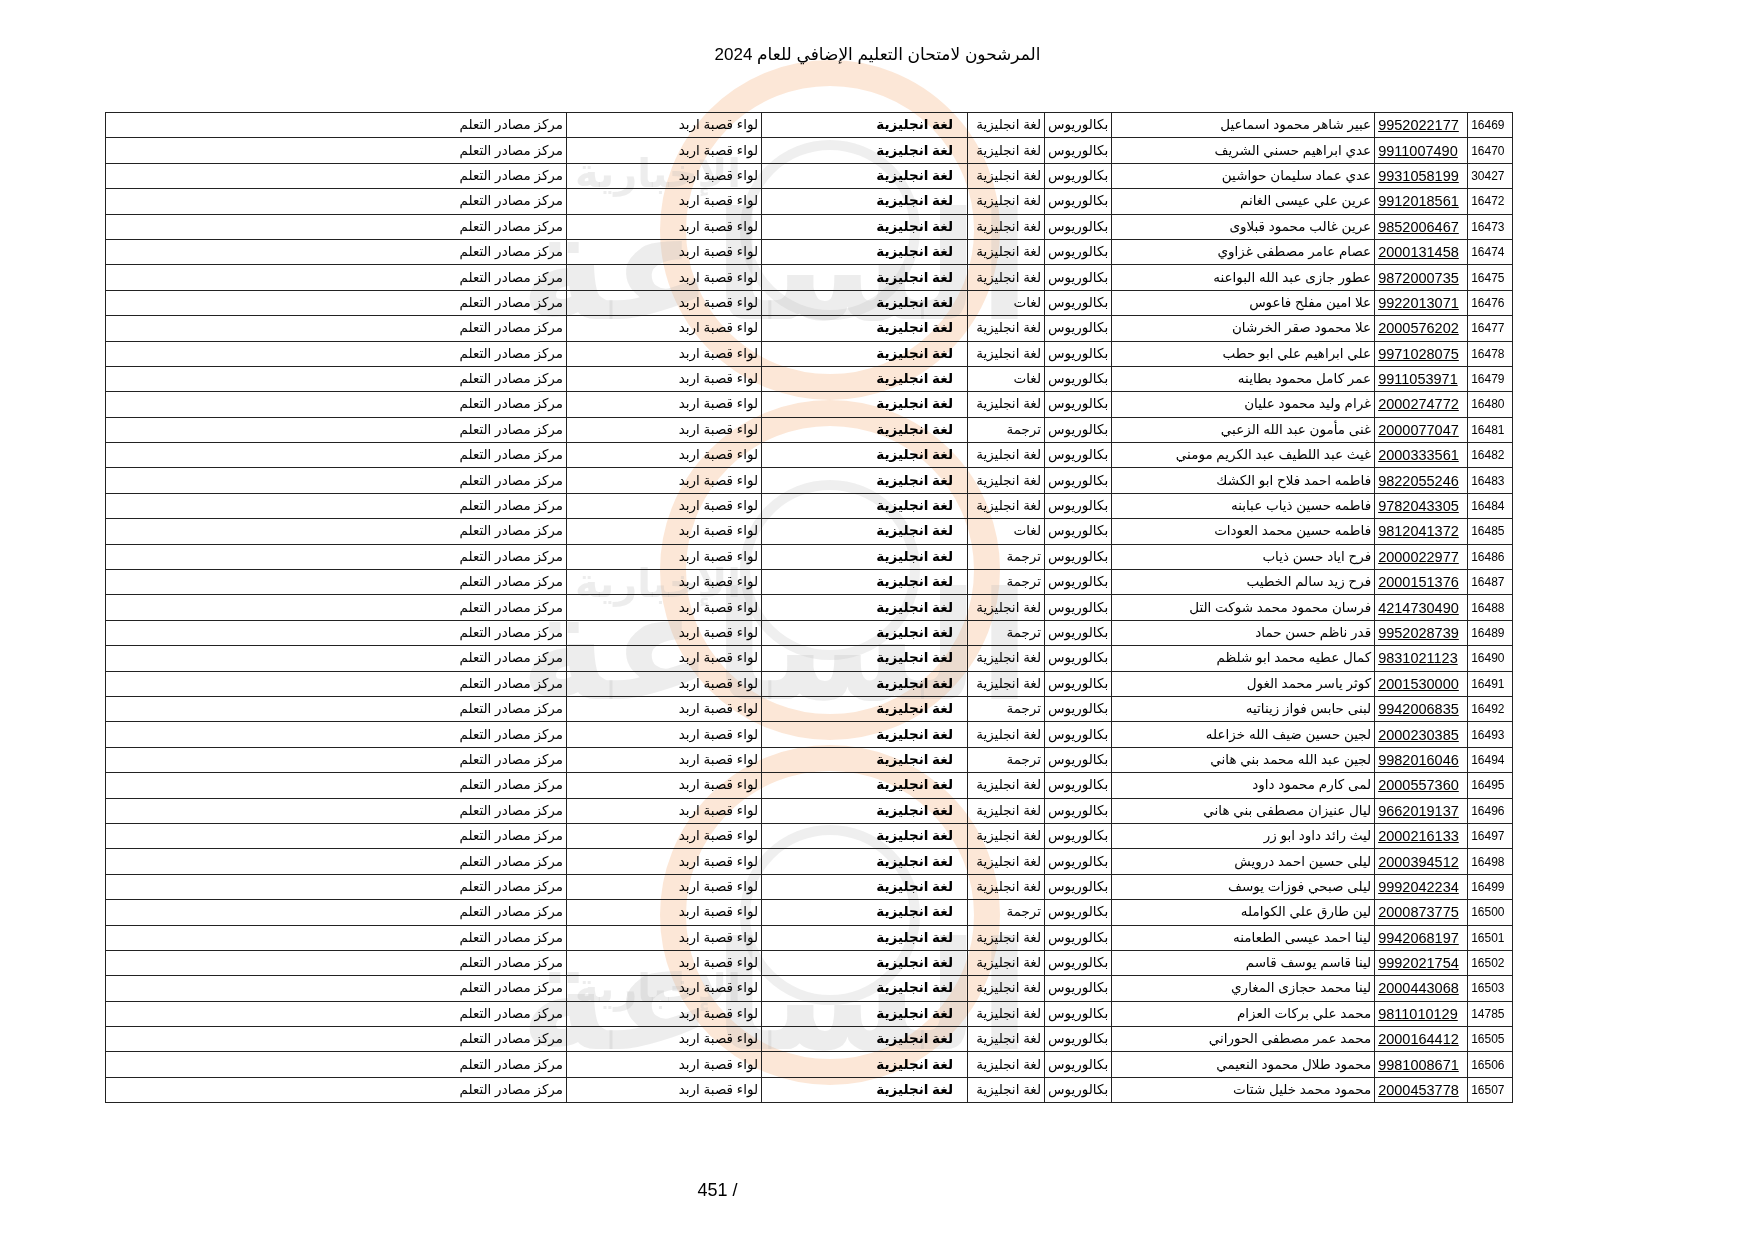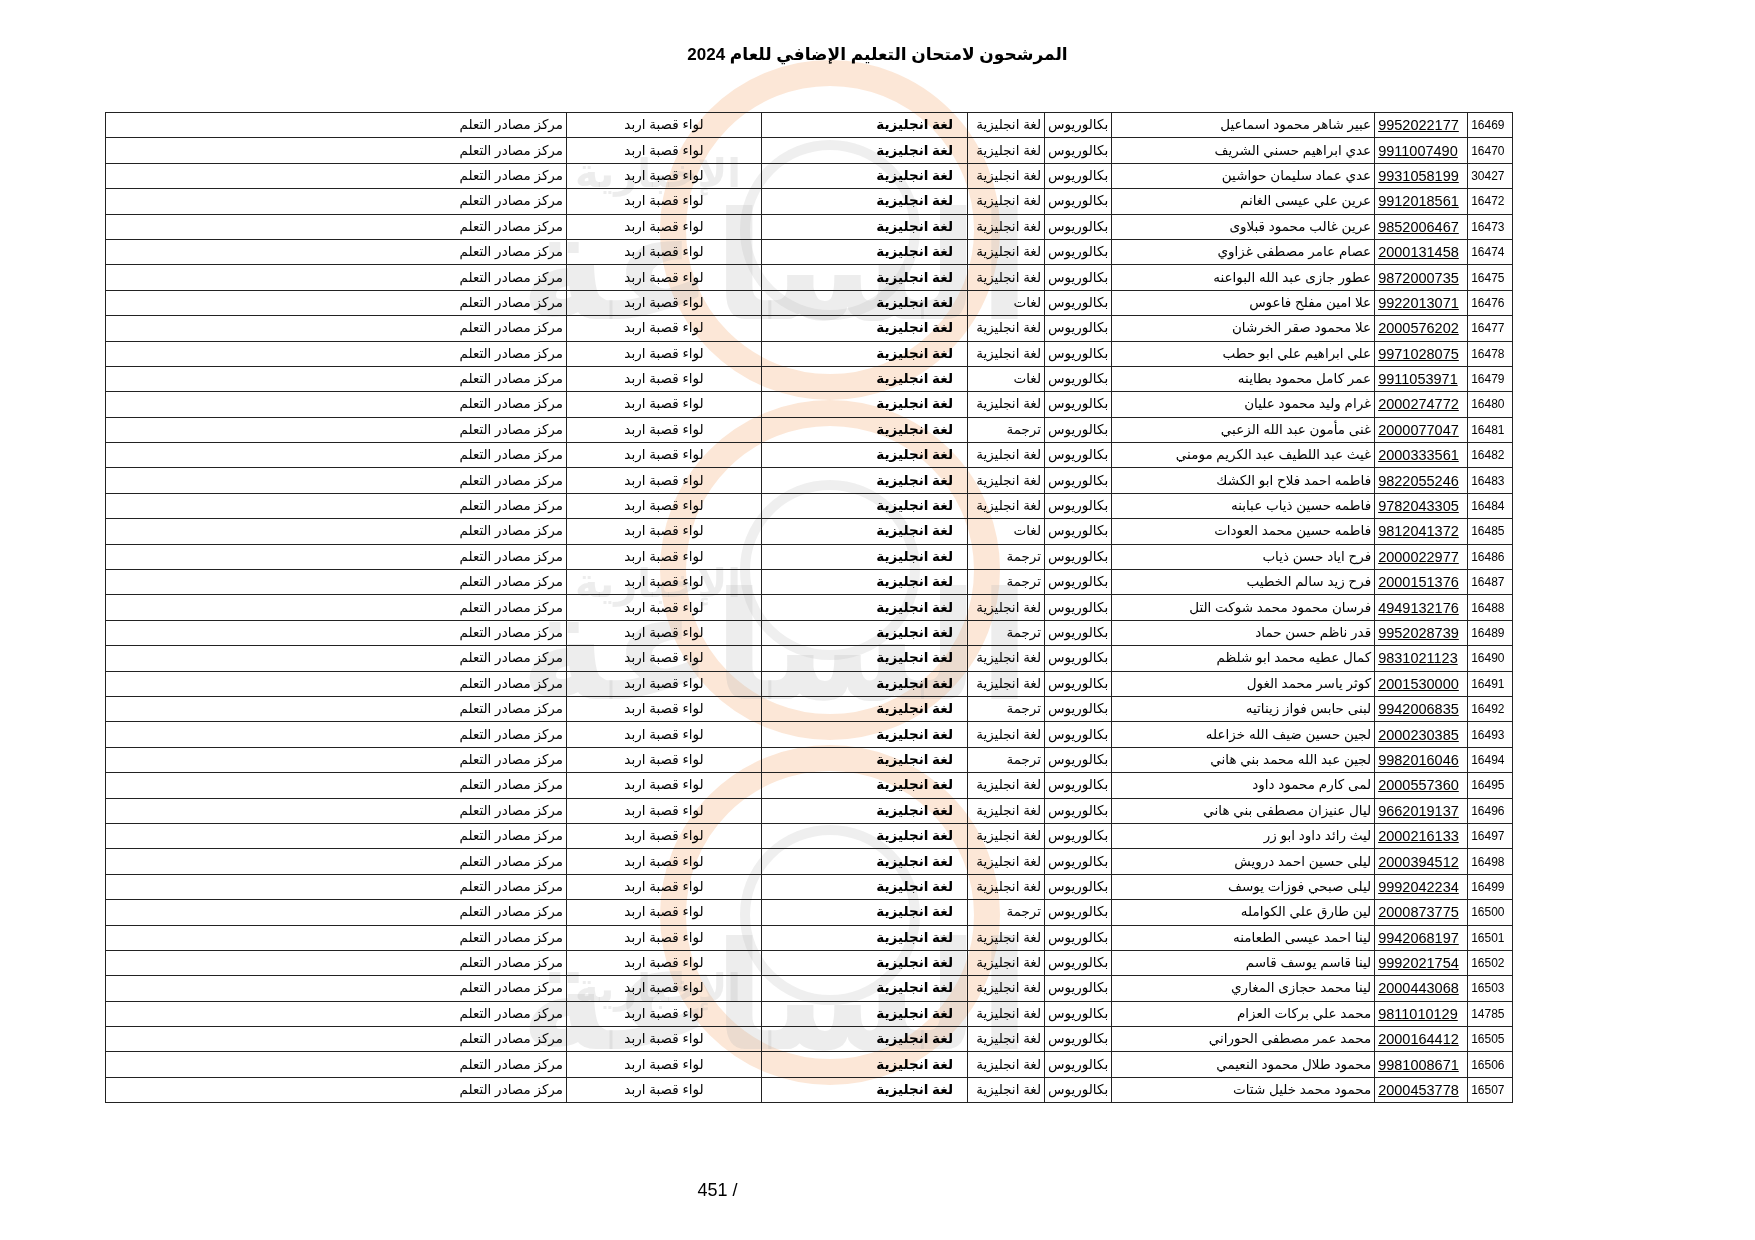--- a/index.html
+++ b/index.html
@@ -1,30 +1,30 @@
 <!DOCTYPE html>
 <html><head>
 <meta charset="utf-8">
 <style>
   html,body{margin:0;padding:0;background:#fff;}
   body{width:1755px;height:1240px;position:relative;overflow:hidden;font-family:"Liberation Sans","DejaVu Sans",sans-serif;color:#000;}
   .watermark{position:absolute;pointer-events:none;z-index:0;}
   .wm-clock{position:absolute;border-radius:50%;border:26px solid rgba(245,170,110,0.28);box-sizing:border-box;}
   .wm-inner{position:absolute;border-radius:50%;border:10px solid rgba(190,190,190,0.25);box-sizing:border-box;}
   .wm-text{position:absolute;color:rgba(185,185,185,0.25);font-weight:bold;font-family:"DejaVu Sans",sans-serif;}
-  .title{position:absolute;top:44px;left:0;width:1755px;text-align:center;font-size:17px;z-index:2;direction:rtl;font-weight:bold;}
+  .title{position:absolute;top:44px;left:0;width:1755px;text-align:center;font-size:17px;z-index:2;direction:rtl;}
   table{position:absolute;top:112px;left:105px;border-collapse:collapse;z-index:2;direction:rtl;table-layout:fixed;}
   td{border:1.3px solid #222;height:24.4px;padding:0 3px;font-size:13.5px;white-space:nowrap;overflow:hidden;line-height:22px;}
   td.seat{width:38px;text-align:left;font-size:12px;direction:ltr;}
   td.nid{width:86px;text-align:left;font-size:14.5px;direction:ltr;text-decoration:underline;}
   td.name{width:256px;text-align:right;}
   td.deg{width:60px;text-align:right;}
   td.spec{width:70px;text-align:right;}
   td.subj{width:188px;text-align:right;font-weight:bold;padding-right:14px;}
-  td.dist{width:188px;text-align:center;}
+  td.dist{width:188px;text-align:right;}
   td.center{width:454px;text-align:right;}
   .footer{position:absolute;top:1180px;left:0;width:1435px;text-align:center;font-size:18px;z-index:2;}
 </style>
 </head>
 <body>
 
 <div class="watermark">
   <div class="wm-clock" style="left:660px;top:60px;width:340px;height:340px;"></div>
   <div class="wm-inner" style="left:740px;top:140px;width:180px;height:180px;"></div>
   <div class="wm-clock" style="left:660px;top:400px;width:340px;height:340px;"></div>
@@ -228,21 +228,21 @@
         <td class="nid">2000151376</td>
         <td class="name">فرح زيد سالم الخطيب</td>
         <td class="deg">بكالوريوس</td>
         <td class="spec">ترجمة</td>
         <td class="subj">لغة انجليزية</td>
         <td class="dist">لواء قصبة اربد</td>
         <td class="center">مركز مصادر التعلم</td>
       </tr>
       <tr>
         <td class="seat">16488</td>
-        <td class="nid">4949132176</td>
+        <td class="nid">4214730490</td>
         <td class="name">فرسان محمود محمد شوكت التل</td>
         <td class="deg">بكالوريوس</td>
         <td class="spec">لغة انجليزية</td>
         <td class="subj">لغة انجليزية</td>
         <td class="dist">لواء قصبة اربد</td>
         <td class="center">مركز مصادر التعلم</td>
       </tr>
       <tr>
         <td class="seat">16489</td>
         <td class="nid">9952028739</td>

